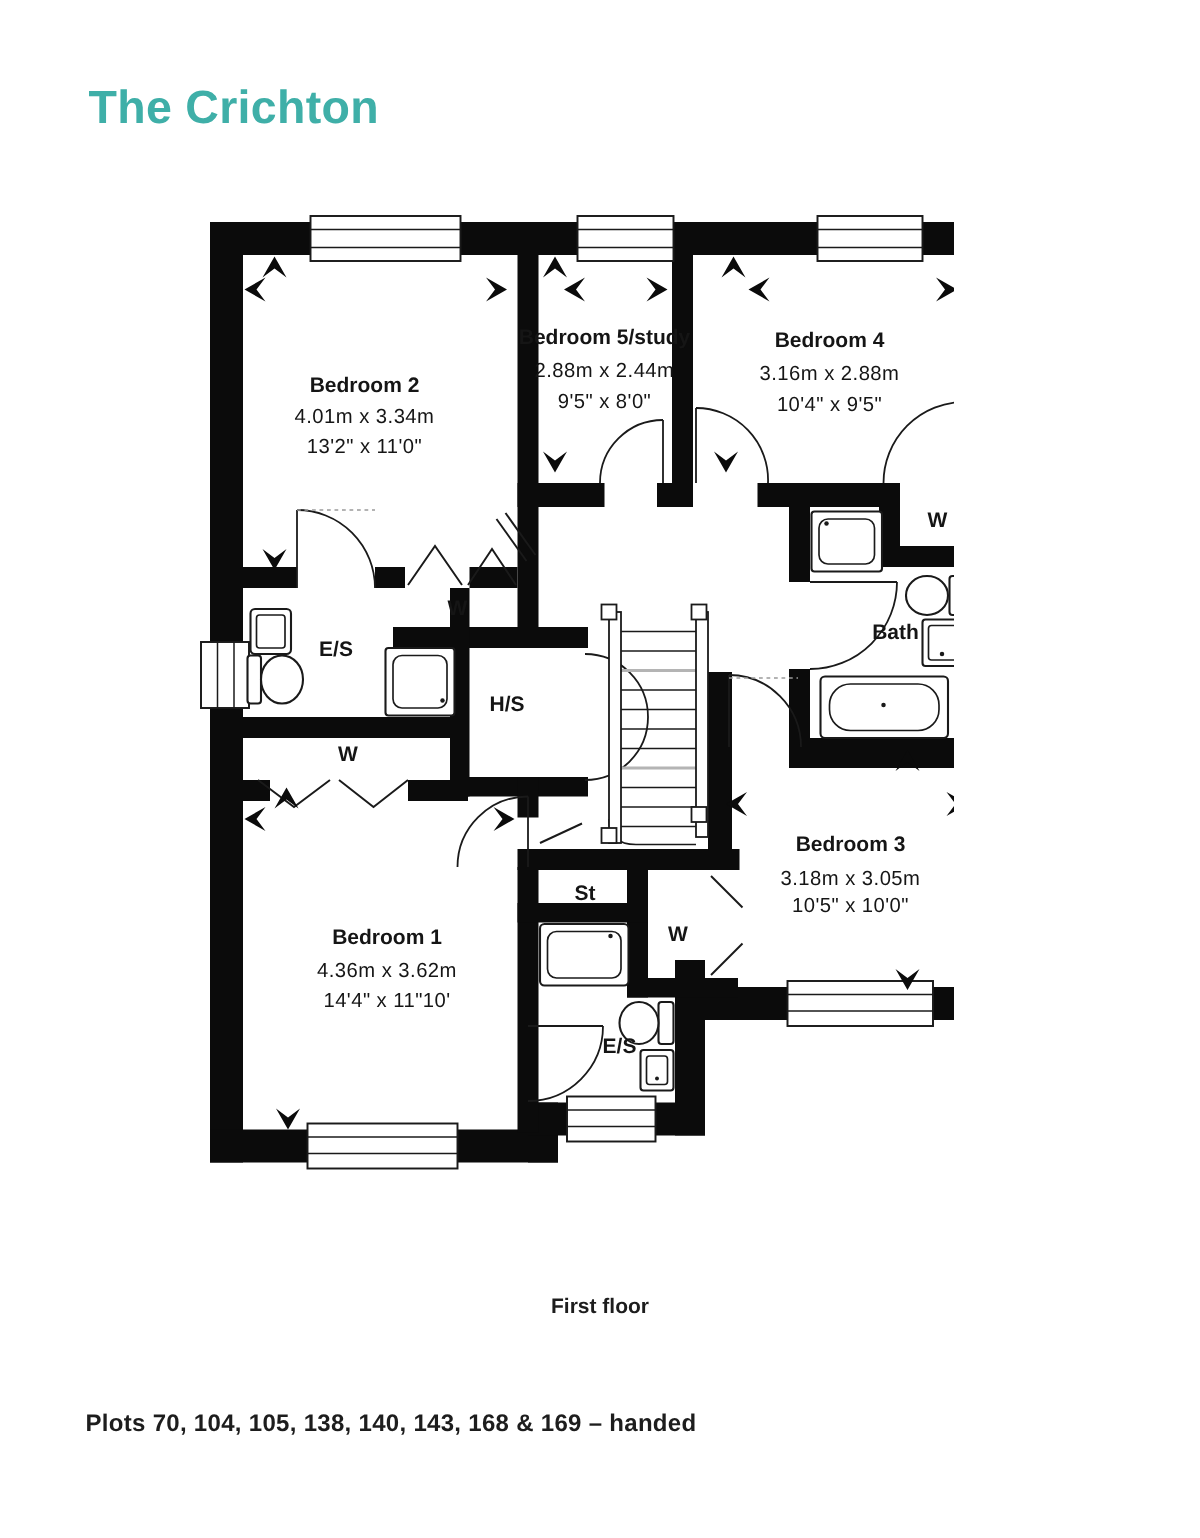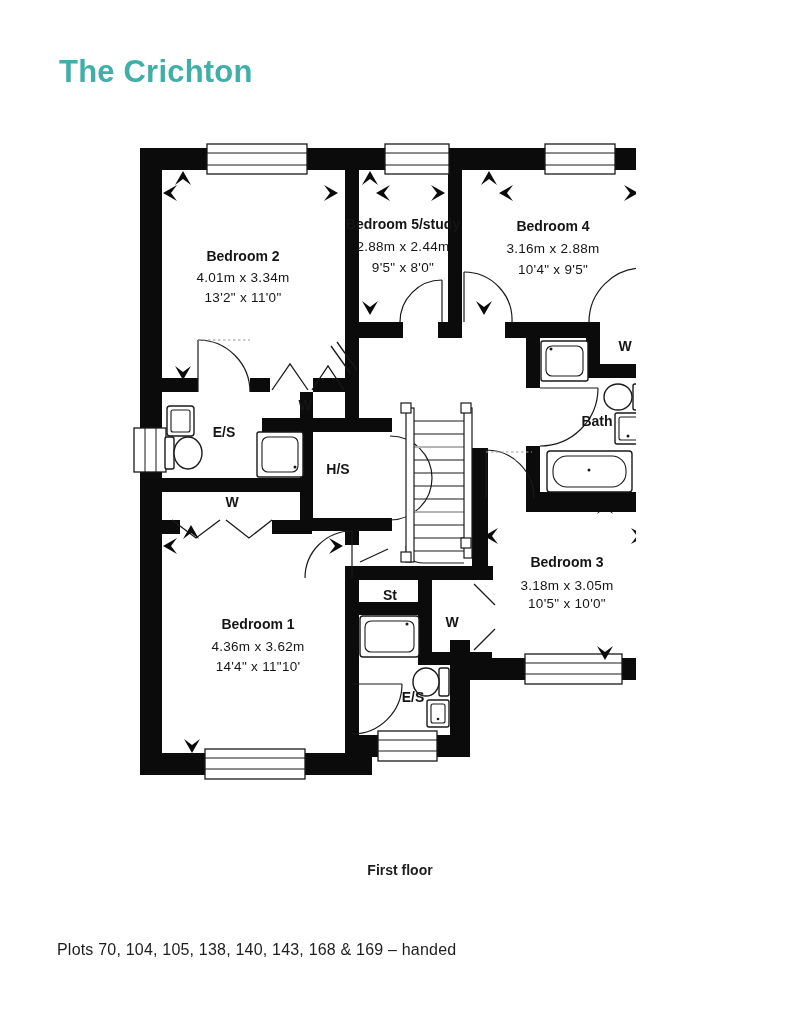--- a/index.html
+++ b/index.html
@@ -10,21 +10,21 @@
   .title{
     position:absolute;left:59px;top:54px;margin:0;
     font-size:31px;font-weight:800;letter-spacing:.2px;color:#3FAFA8;
   }
   .floor-label{
     position:absolute;left:0;top:862px;width:800px;text-align:center;
     font-size:14px;font-weight:600;color:#1d1d1d;
   }
   .footer-note{
     position:absolute;left:57px;top:941px;
-    font-size:16px;font-weight:400;color:#1d1d1d;letter-spacing:.2px;
+    font-size:16px;font-weight:700;color:#1d1d1d;letter-spacing:.2px;
   }
   svg{position:absolute;left:0;top:0;}
   .wall{fill:#0b0b0b;stroke:none;}
   .fixture{fill:#ffffff;stroke:#1a1a1a;stroke-width:1.4;}
   .fixture-thin{fill:none;stroke:#1a1a1a;stroke-width:1.1;}
   .door{fill:none;stroke:#1a1a1a;stroke-width:1.2;}
   .chev{fill:none;stroke:#1a1a1a;stroke-width:1.3;}
   .winframe{fill:#ffffff;stroke:#1a1a1a;stroke-width:1.3;}
   .winline{stroke:#1a1a1a;stroke-width:1;}
   .tread{stroke:#1a1a1a;stroke-width:1.1;}

